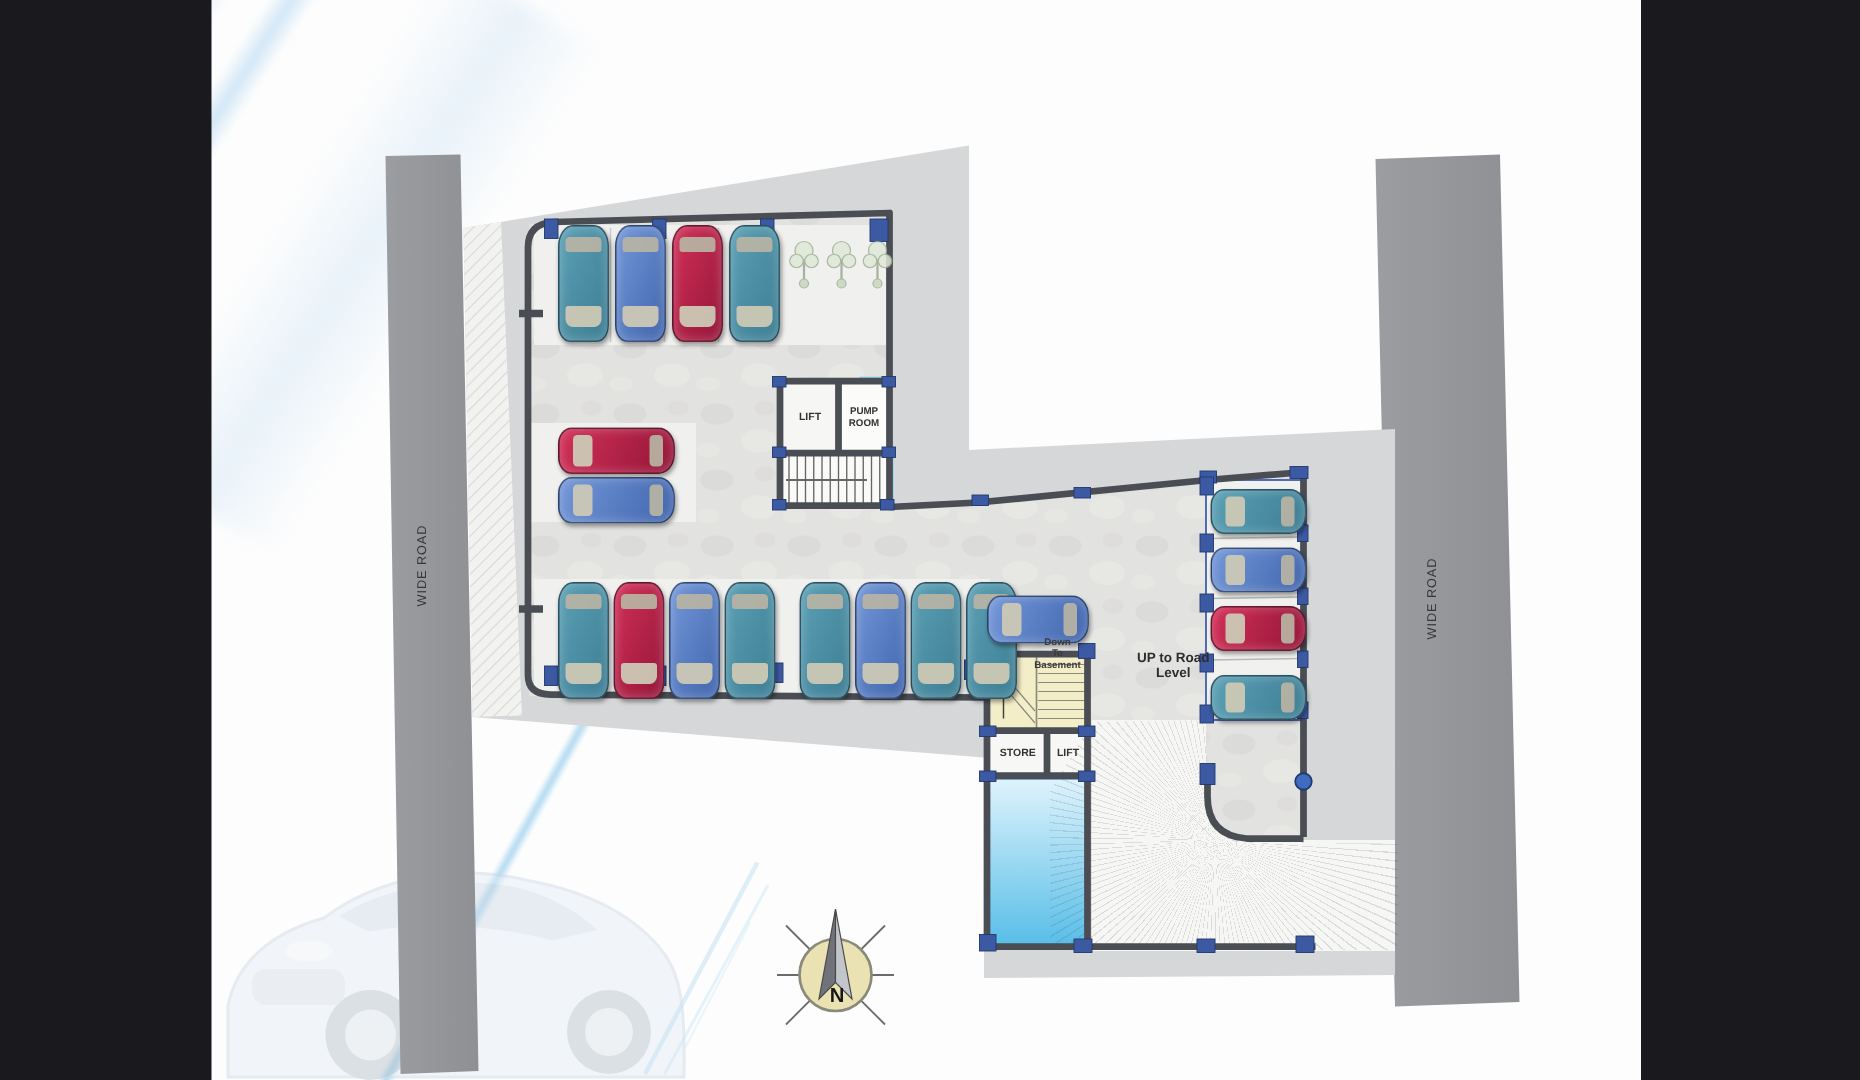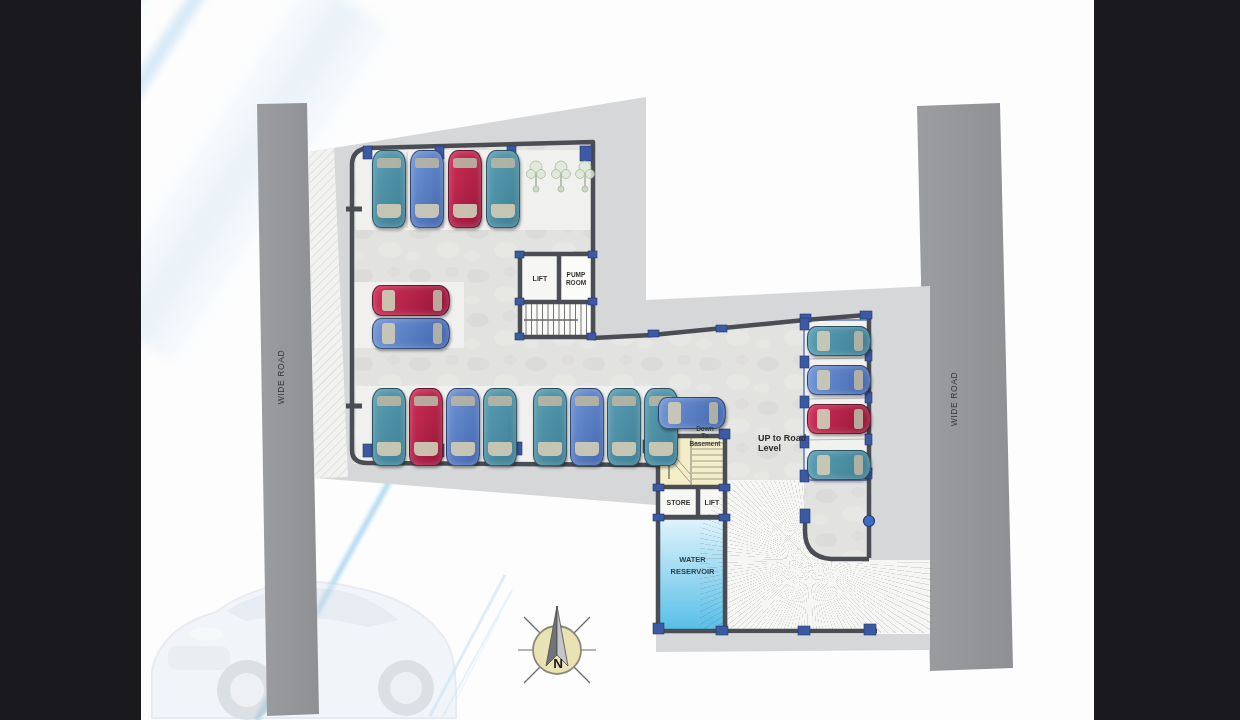--- a/index.html
+++ b/index.html
@@ -61,21 +61,21 @@
   
   .lbl { position:absolute; color:#333; display:flex; align-items:center; justify-content:center;
          text-align:center; white-space:pre-line; z-index:30; line-height:1.25; }
   #lbl-lift-u { left:522px; top:258px; width:36px; height:42px; font-size:7px; font-weight:700; }
   #lbl-pump   { left:559px; top:256px; width:34px; height:46px; font-size:6.5px; font-weight:700; line-height:1.3; }
   #lbl-store  { left:659px; top:489px; width:39px; height:28px; font-size:7px; font-weight:700; }
   #lbl-lift-l { left:699px; top:489px; width:26px; height:28px; font-size:7px; font-weight:700; }
   #lbl-wr     { left:659px; top:520px; width:67px; height:92px; font-size:7.5px; font-weight:700; line-height:1.55; color:#2e3e46; }
   #lbl-down   { left:682px; top:420px; width:46px; height:32px; font-size:6.5px; font-weight:600; line-height:1.12; color:#3a3a3c; }
   #lbl-up     { left:758px; top:430px; width:64px; height:26px; font-size:9px; font-weight:600; color:#2d2d2f;
-                justify-content:flex-start; text-align:left; line-height:1.15; }
+                justify-content:flex-start; text-align:center; line-height:1.15; }
   #lbl-n      { left:546px; top:655px; width:24px; height:18px; font-size:13.5px; font-weight:700; color:#17171a; z-index:31; }
 
   .road-lbl { position:absolute; z-index:25; display:flex; align-items:center; justify-content:center; }
   .road-lbl span { transform:rotate(-90deg); font-size:8.5px; font-weight:500; color:#35353a; letter-spacing:.6px; white-space:nowrap; }
   #road-lbl-left  { left:256px; top:346px; width:50px; height:62px; }
   #road-lbl-right { left:929px; top:368px; width:50px; height:62px; }
 
   #page-title { position:absolute; left:330px; top:58px; z-index:40; font-size:23.5px; font-weight:400;
                 color:#2b2b2d; letter-spacing:2.6px; }
 </style>
@@ -363,22 +363,20 @@
         <span class="gr"></span>
         <span class="gf"></span>
       </div>
     </div>
 
   <div class="lbl" id="lbl-lift-u">LIFT</div>
   <div class="lbl" id="lbl-pump">PUMP
 ROOM</div>
   <div class="lbl" id="lbl-store">STORE</div>
   <div class="lbl" id="lbl-lift-l">LIFT</div>
-  <div class="lbl" id="lbl-wr">WATER
-RESERVOIR</div>
   <div class="lbl" id="lbl-down">Down
 To
 Basement</div>
   <div class="lbl" id="lbl-up">UP to Road
 Level</div>
   <div class="lbl" id="lbl-n">N</div>
 
   <div class="road-lbl" id="road-lbl-left">
     <span>WIDE ROAD</span>
   </div>

